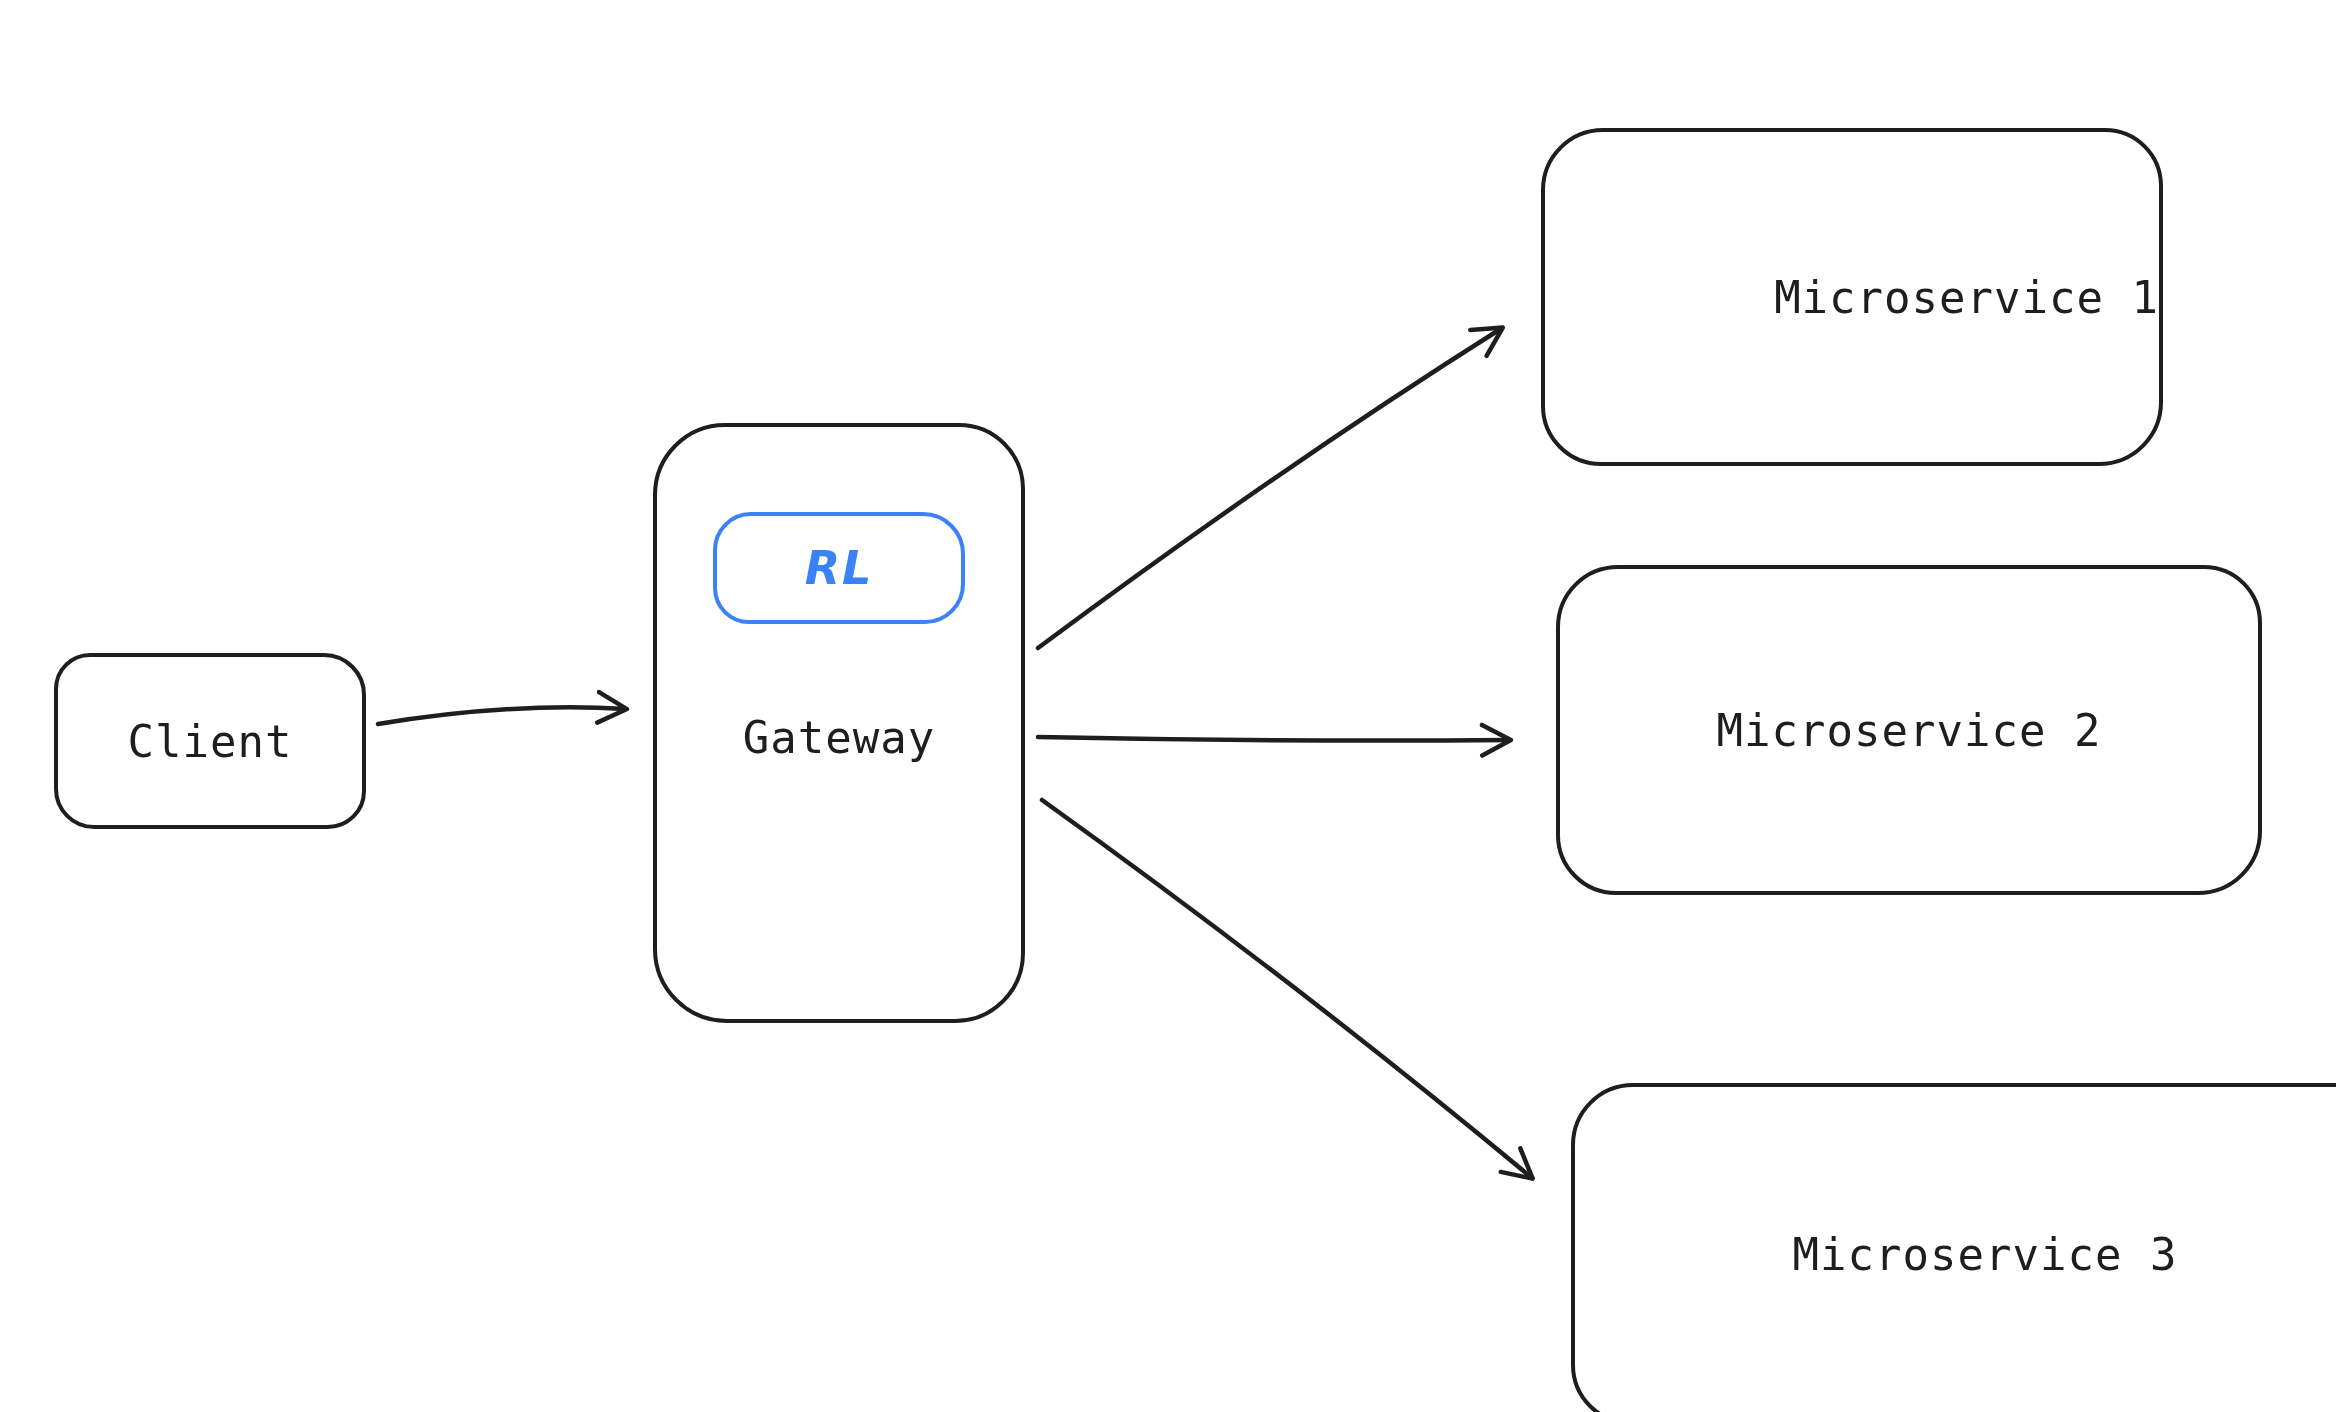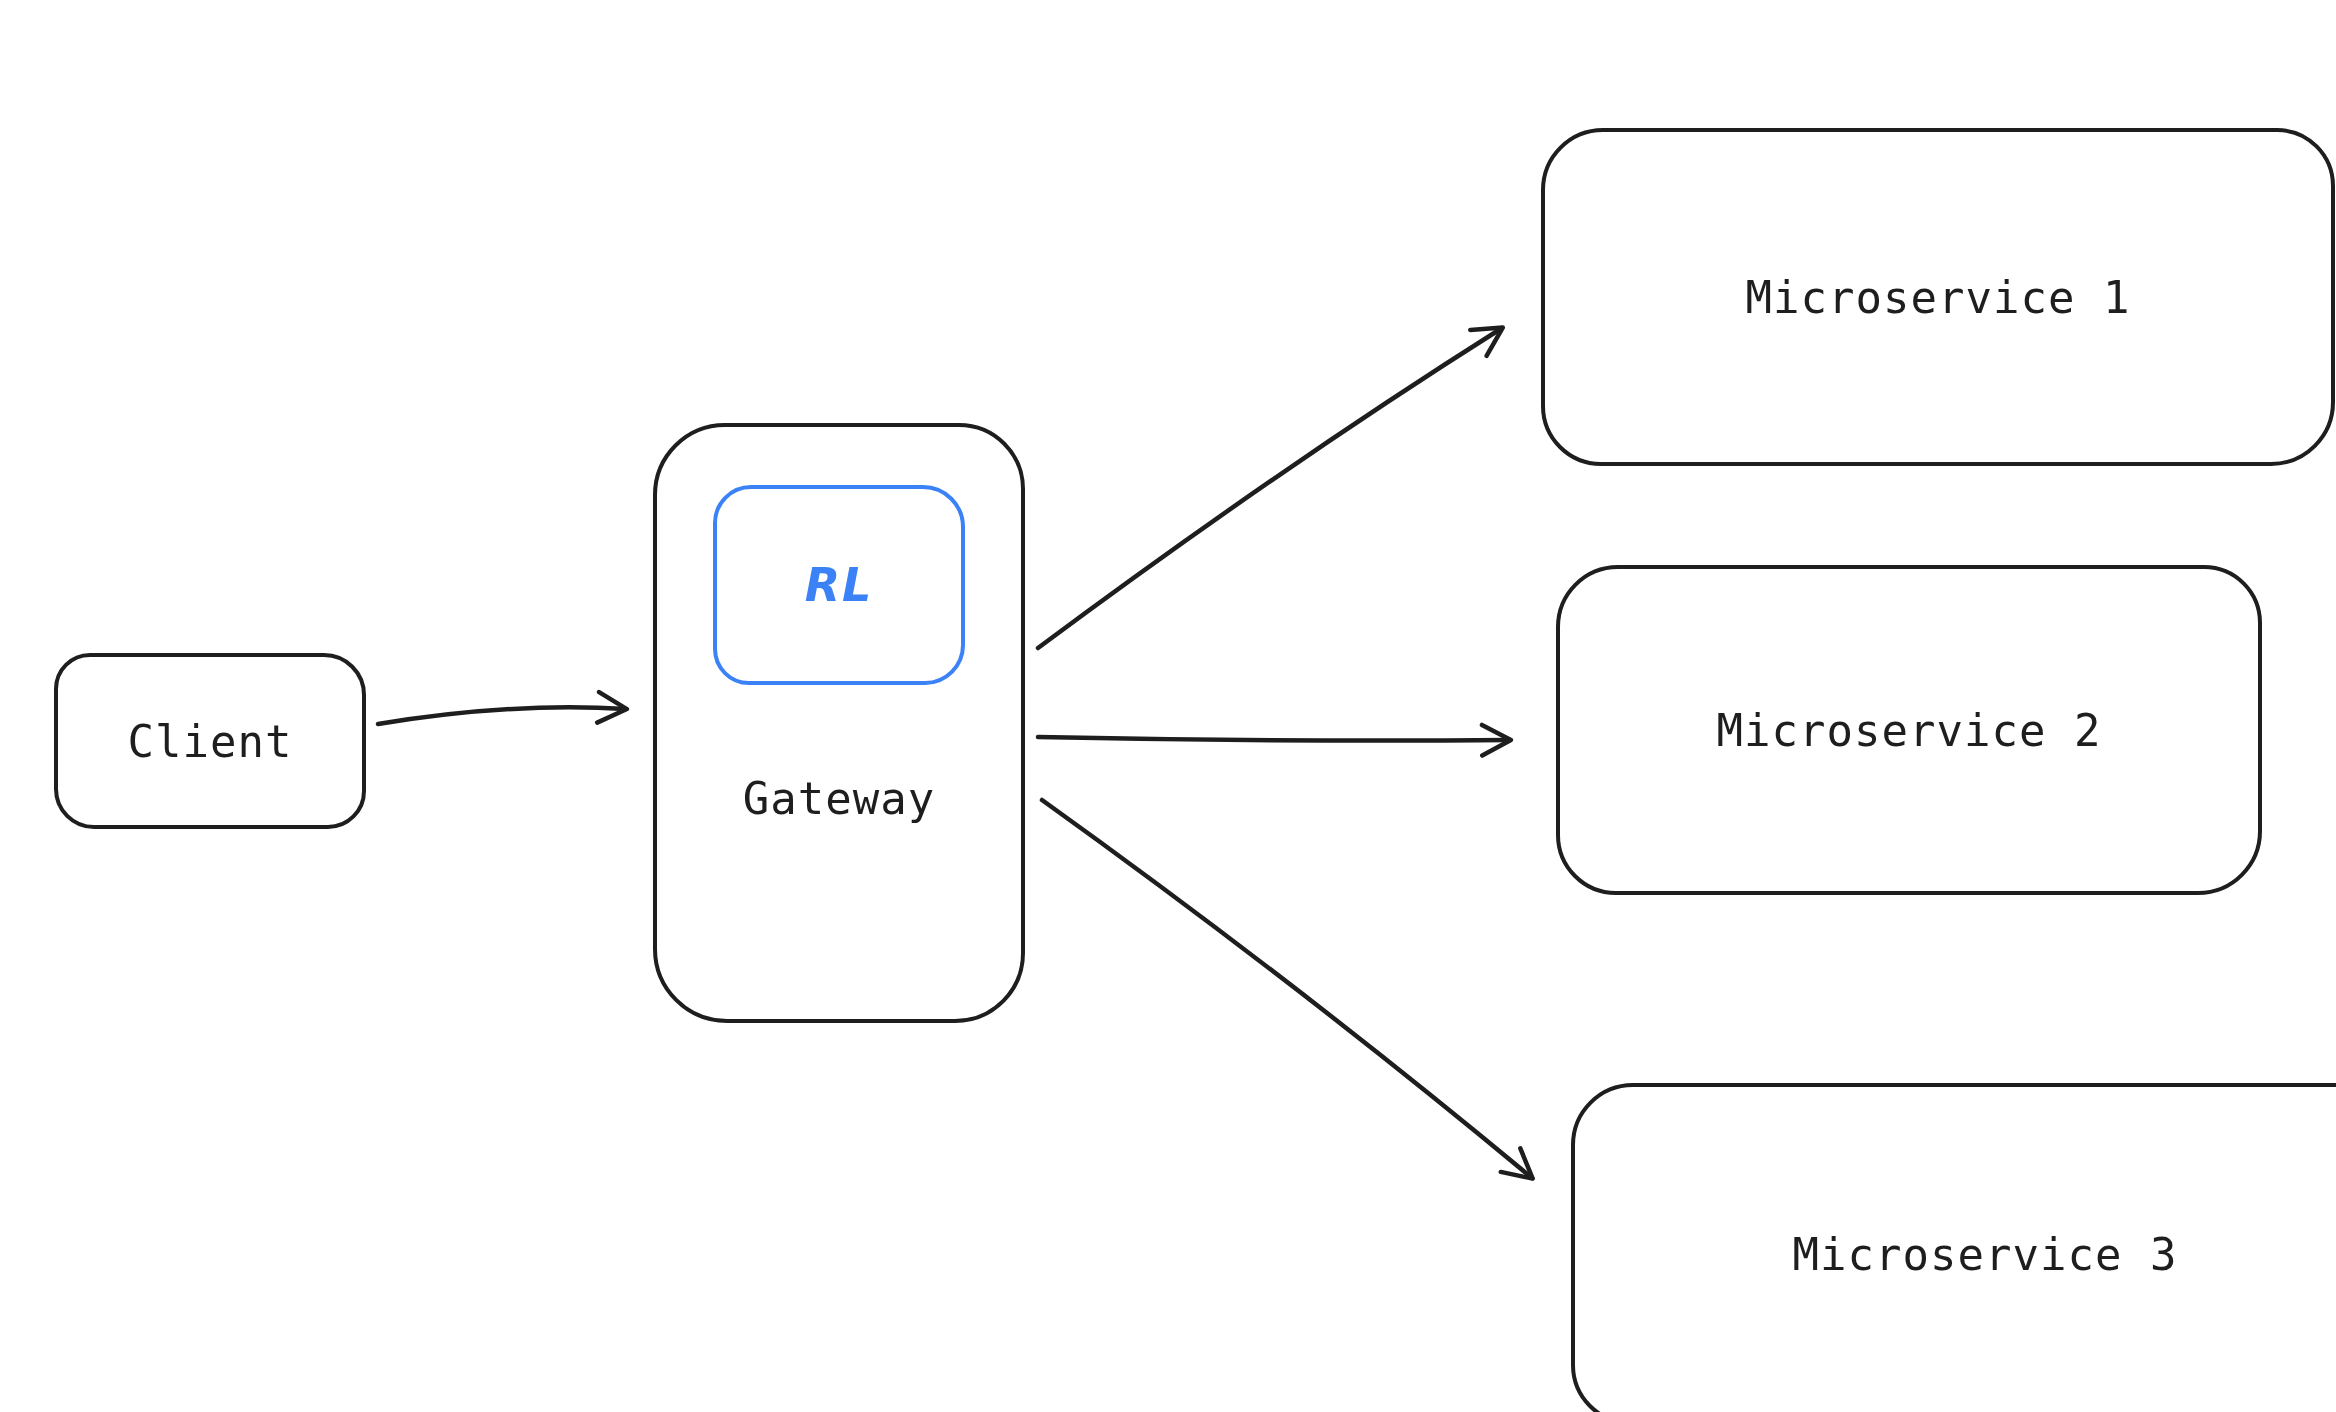--- a/index.html
+++ b/index.html
@@ -44,22 +44,22 @@
 
   .gateway-node {
     left: 653px; top: 423px;
     width: 372px; height: 600px;
     border-radius: 72px 66px 70px 74px;
     flex-direction: column;
     justify-content: flex-start;
   }
 
   .rl-badge {
-    margin-top: 58px;
-    width: 252px; height: 200px;
+    margin-top: 85px;
+    width: 252px; height: 112px;
     border: 4px solid var(--accent, #3b82f6);
     border-radius: 38px 42px 40px 36px;
     display: flex;
     align-items: center;
     justify-content: center;
     background: var(--background, #ffffff);
   }
 
   .rl-label {
     font-family: "DejaVu Sans", "Liberation Sans", sans-serif;
@@ -71,21 +71,21 @@
   }
 
   .gateway-label {
     margin-top: 88px;
   }
 
   .ms-node {
     border-radius: 62px 58px 64px 60px;
   }
 
-  .ms1-node { left: 1541px; top: 128px;  width: 794px; height: 338px; }
+  .ms1-node { left: 1541px; top: 128px;  width: 622px; height: 338px; justify-content: flex-end; }
   .ms2-node { left: 1556px; top: 565px;  width: 706px; height: 330px; }
   .ms3-node { left: 1571px; top: 1083px; width: 828px; height: 342px; }
 
   
   .arrows-layer {
     position: absolute;
     left: 0; top: 0;
     width: 2336px;
     height: 1412px;
     pointer-events: none;

